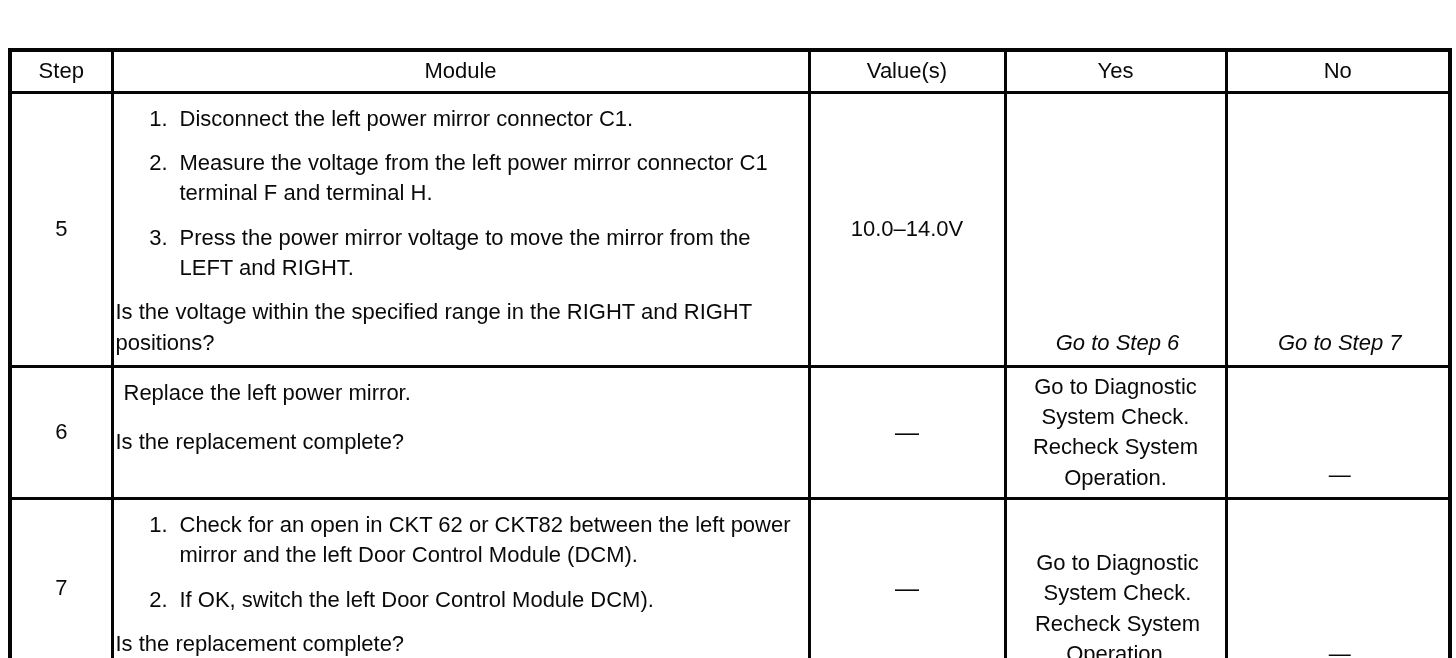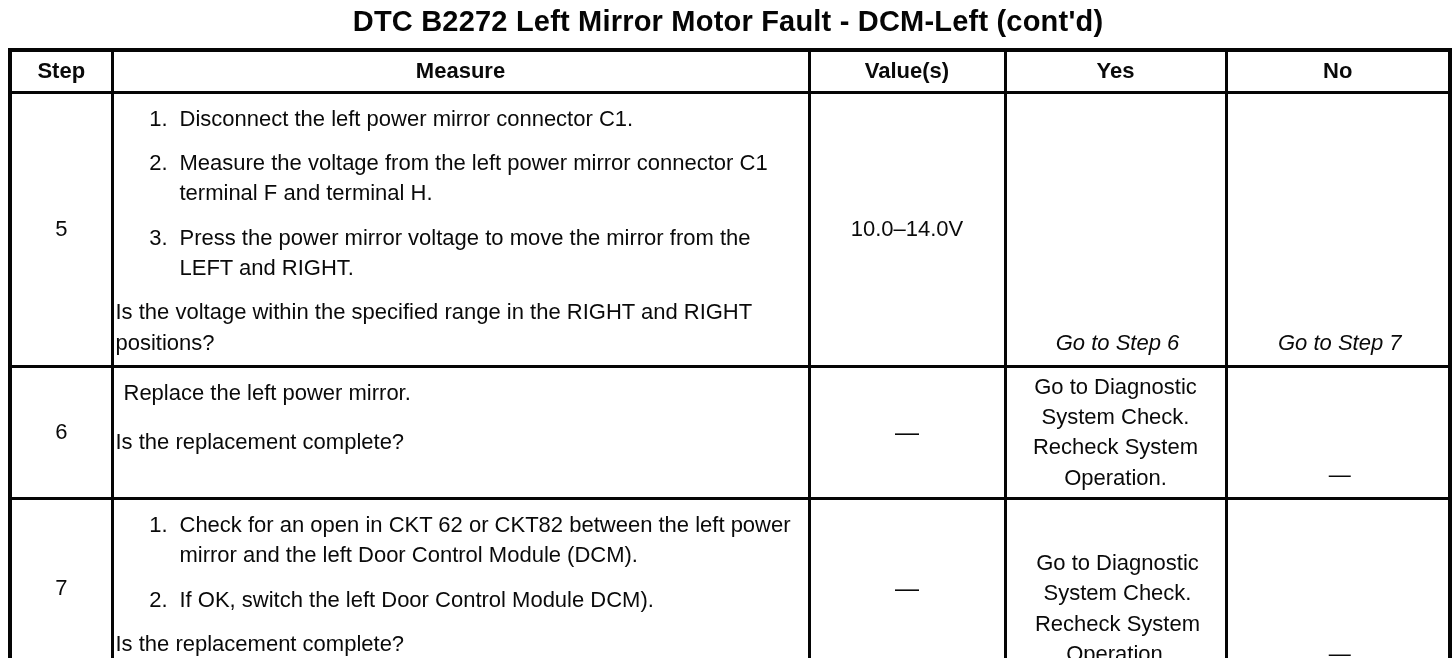--- a/index.html
+++ b/index.html
@@ -49,21 +49,21 @@
   col.c-value { width: 196px; }
   col.c-yes   { width: 221px; }
   col.c-no    { width: 224px; }
 
   tr.hdr      { height: 42px; }
   tr.row-5    { height: 248px; }
   tr.row-6    { height: 132px; }
   tr.row-7    { height: 180px; }
 
   th.hcell {
-    font-weight: bold;
+    font-weight: normal;
     font-size: 23px;
     text-align: center;
     vertical-align: middle;
     color: #050505;
   }
   td.step-cell {
     text-align: center;
     vertical-align: middle;
     font-size: 23px;
   }
@@ -113,35 +113,34 @@
   td.v-middle { vertical-align: middle; }
   .pad-b { padding: 0 0 7px 4px; display: block; }
   .goto-step { font-style: italic; }
   .dash { font-weight: normal; }
 </style>
 </head>
 <body>
 
 <div class="page">
 
-  <div class="doc-title">DTC B2272 Left Mirror Motor Fault - DCM-Left (cont'd)</div>
 
   <table class="diag">
     <colgroup>
       <col class="c-step">
         <col class="c-action">
         <col class="c-value">
         <col class="c-yes">
         <col class="c-no">
     </colgroup>
 
     <tbody>
         <tr class="hdr">
       <th class="hcell">Step</th>
-      <th class="hcell">Measure</th>
+      <th class="hcell">Module</th>
       <th class="hcell">Value(s)</th>
       <th class="hcell">Yes</th>
       <th class="hcell">No</th>
     </tr>
 
     <tr class="row-5">
       <td class="step-cell">5</td>
       <td class="action-cell">
         <div class="action-inner">
           <div class="action-item">

